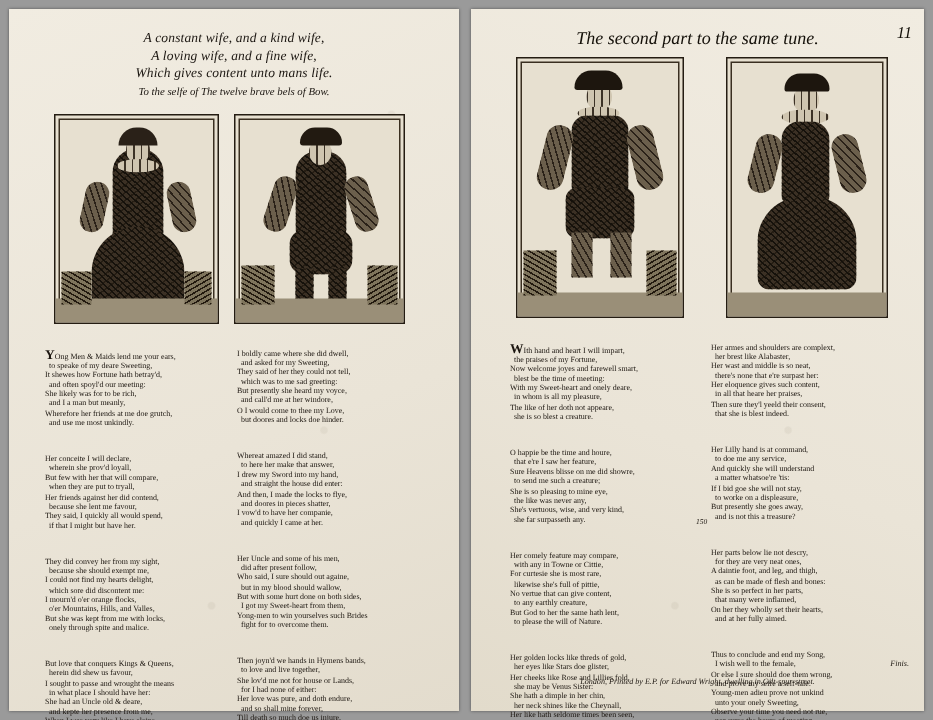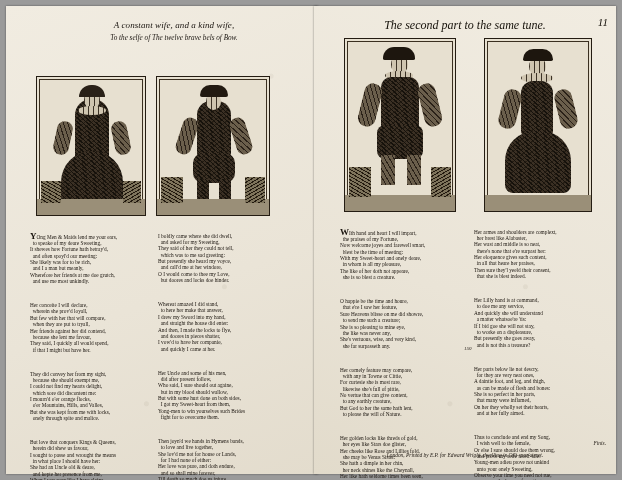--- a/index.html
+++ b/index.html
@@ -19,21 +19,20 @@
     position: absolute;
     background: #efeadf;
     box-shadow: 0 0 2px rgba(0,0,0,0.45);
   }
   #sheet-left {
     left: 6px;
     top: 6px;
     width: 300px;
     height: 468px;
     background: linear-gradient(160deg,#f1ece1 0%,#eae4d7 60%,#e3dccd 100%);
-    padding-left: 12px;
   }
   #sheet-right {
     left: 314px;
     top: 6px;
     width: 302px;
     height: 468px;
     background: linear-gradient(200deg,#f1ece1 0%,#eae4d7 60%,#e2dbcb 100%);
   }
   .grain {
     position: absolute;
@@ -166,20 +165,22 @@
 </head>
 <body>
 
 <div id="page">
 
   <div class="sheet" id="sheet-left">
     <div class="grain"></div>
 
     <div class="head-block" style="top:14px;">
       <div class="head-line">A constant wife, and a kind wife,</div>
+      <div class="head-line">A loving wife, and a fine wife,</div>
+      <div class="head-line">Which gives content unto mans life.</div>
       <div class="tune-line">To the selfe of The twelve brave bels of Bow.</div>
     </div>
 
     <div class="cut" style="left:30px; top:70px; width:108px; height:138px;">
       <div class="inner"></div>
       <div class="figure hatch-dark" style="left:38px; top:22px; width:34px; height:66px; border-radius:16px 16px 4px 4px;"></div>
       <div class="figure hatch-dark" style="left:24px; top:74px; width:62px; height:52px; border-radius:34px 34px 6px 6px;"></div>
       <div class="figure hatch-light" style="left:47px; top:14px; width:16px; height:18px; border-radius:50%;"></div>
       <div class="figure" style="left:42px; top:8px; width:26px; height:12px; border-radius:12px 12px 0 0; background:#2a2118;"></div>
       <div class="figure hatch-light" style="left:41px; top:29px; width:28px; height:9px; border-radius:50%;"></div>

